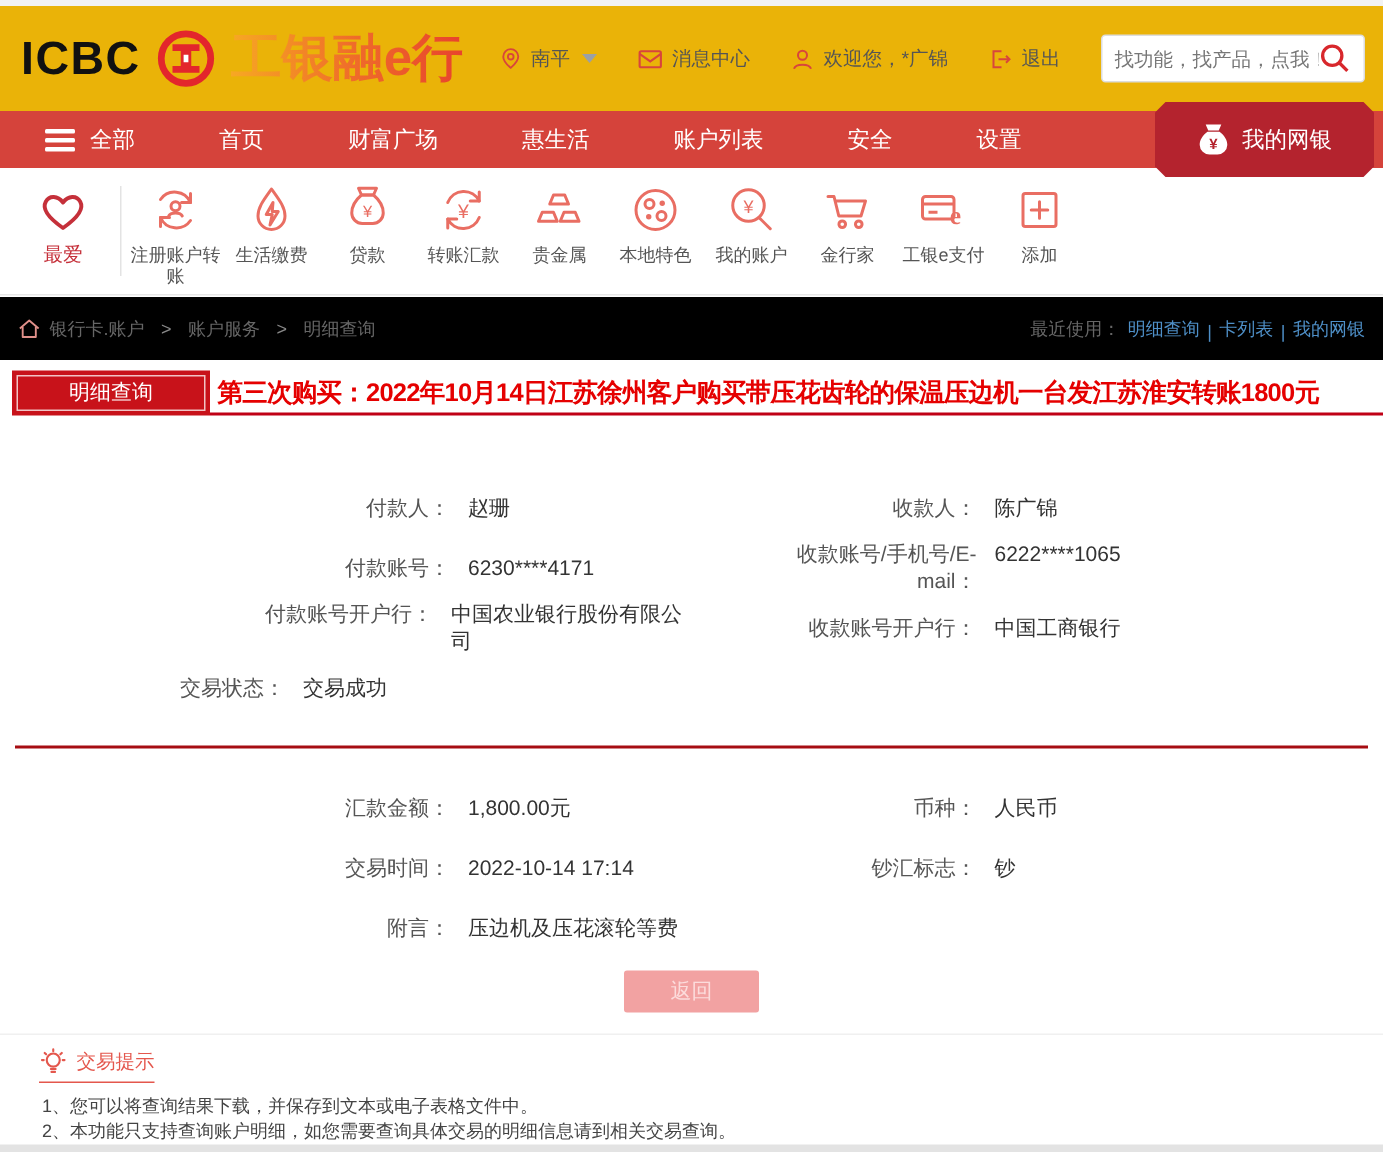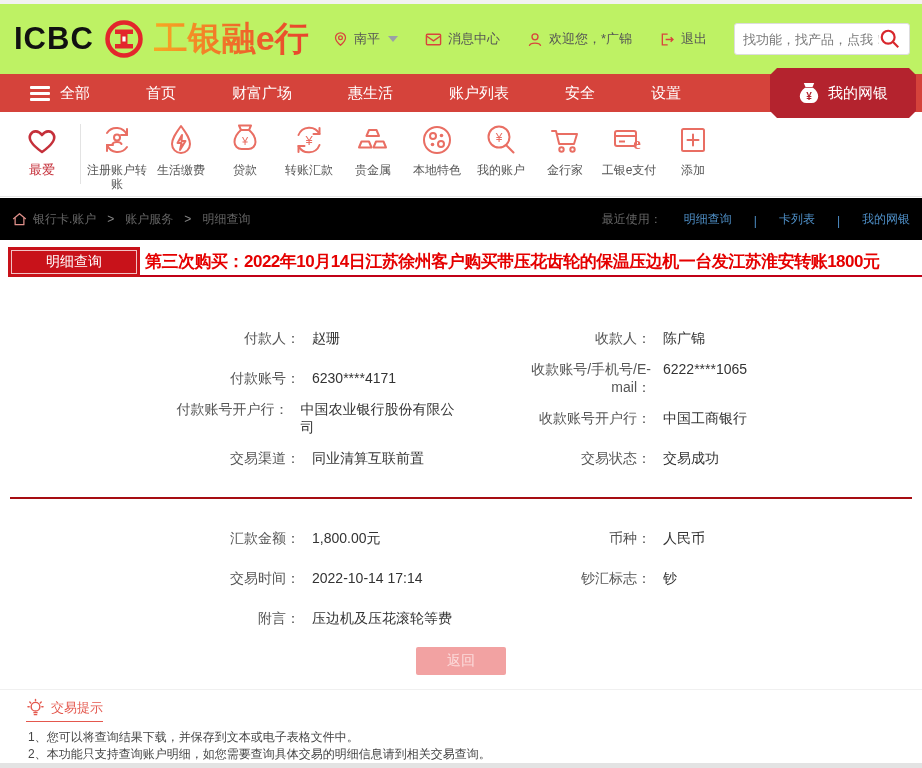--- a/index.html
+++ b/index.html
@@ -4,21 +4,21 @@
 <style>
   * { margin:0; padding:0; box-sizing:border-box; }
   html,body { width:922px; height:768px; }
   body {
     position:relative; overflow:hidden; background:#fff;
     font-family:"Liberation Sans","DejaVu Sans",sans-serif;
     color:#333;
   }
   
   .top-strip { position:absolute; top:0; left:0; right:0; height:4px; background:#f2f2f2; }
-  .top-header { position:absolute; top:4px; left:0; right:0; height:70px; background:#bef264;
+  .top-header { position:absolute; top:4px; left:0; right:0; height:70px; background:#eab308;
     display:flex; align-items:center; }
   .logo-group { display:flex; align-items:center; margin-left:14px; }
   .logo-icbc { font-size:31px; font-weight:900; color:#111; letter-spacing:1px; }
   .logo-ring { width:40px; height:40px; margin:0 10px; }
   .brand-cn { font-size:34px; font-weight:bold;
     background:linear-gradient(90deg,#f7a823 0%,#ef6a2a 55%,#e8432d 100%);
     -webkit-background-clip:text; background-clip:text; color:transparent; }
   .hdr-right { position:absolute; right:12px; top:0; height:70px; display:flex; align-items:center; gap:27px; }
   .hdr-item { display:flex; align-items:center; gap:6px; font-size:13px; color:#555; cursor:pointer; white-space:nowrap; }
   .tri-down { width:0; height:0; border-left:5px solid transparent; border-right:5px solid transparent;
@@ -44,21 +44,21 @@
   .qb-item { width:64px; display:flex; flex-direction:column; align-items:center; cursor:pointer; }
   .qb-item.fav { width:72px; }
   .qb-label { margin-top:5px; font-size:12px; color:#555; text-align:center; line-height:14px; width:60px; }
   .qb-item.fav .qb-label { color:#c5303a; font-size:13px; }
   .qb-divider { width:1px; height:60px; background:#e3e3e3; margin:2px 4px 0 2px; }
   
   .crumb-bar { position:absolute; top:198px; left:0; right:0; height:42px; background:#000000;
     display:flex; align-items:center; padding:0 12px; font-size:12px; color:#666; }
   .crumb-left { display:flex; align-items:center; gap:6px; }
   .crumb-sep { margin:0 5px; color:#888; }
-  .crumb-right { margin-left:auto; display:flex; align-items:flex-end; gap:22px; }
+  .crumb-right { margin-left:auto; display:flex; align-items:flex-end; gap:5px; }
   .link-blue { color:#4e8fc7; cursor:pointer; }
   .link-div { color:#4e8fc7; }
   
   .content { position:absolute; top:240px; left:0; right:0; bottom:0; background:#fff; }
   .title-row { display:flex; align-items:stretch; height:30px; margin-top:7px; }
   .title-tab { width:132px; margin-left:8px; background:#c8121a; color:#fff; font-size:14px;
     display:flex; align-items:center; justify-content:center; outline:1px solid rgba(255,255,255,.75);
     outline-offset:-4px; cursor:pointer; }
   .headline-wrap { flex:1; border-bottom:2px solid #c00016; display:flex; align-items:center;
     padding-left:5px; overflow:hidden; }
@@ -355,24 +355,20 @@
       <div class="f-cell">
           <span class="f-label">付款账号开户行：</span>
           <span class="f-value">中国农业银行股份有限公司</span>
         </div>
       <div class="f-cell right">
           <span class="f-label">收款账号开户行：</span>
           <span class="f-value">中国工商银行</span>
         </div>
     </div>
     <div class="f-row">
-      <div class="f-cell">
-          <span class="f-label">交易渠道：</span>
-          <span class="f-value">同业清算互联前置</span>
-        </div>
       <div class="f-cell right">
           <span class="f-label">交易状态：</span>
           <span class="f-value">交易成功</span>
         </div>
     </div>
 
     <div class="mid-divider"></div>
 
     <div class="f-row">
       <div class="f-cell">

